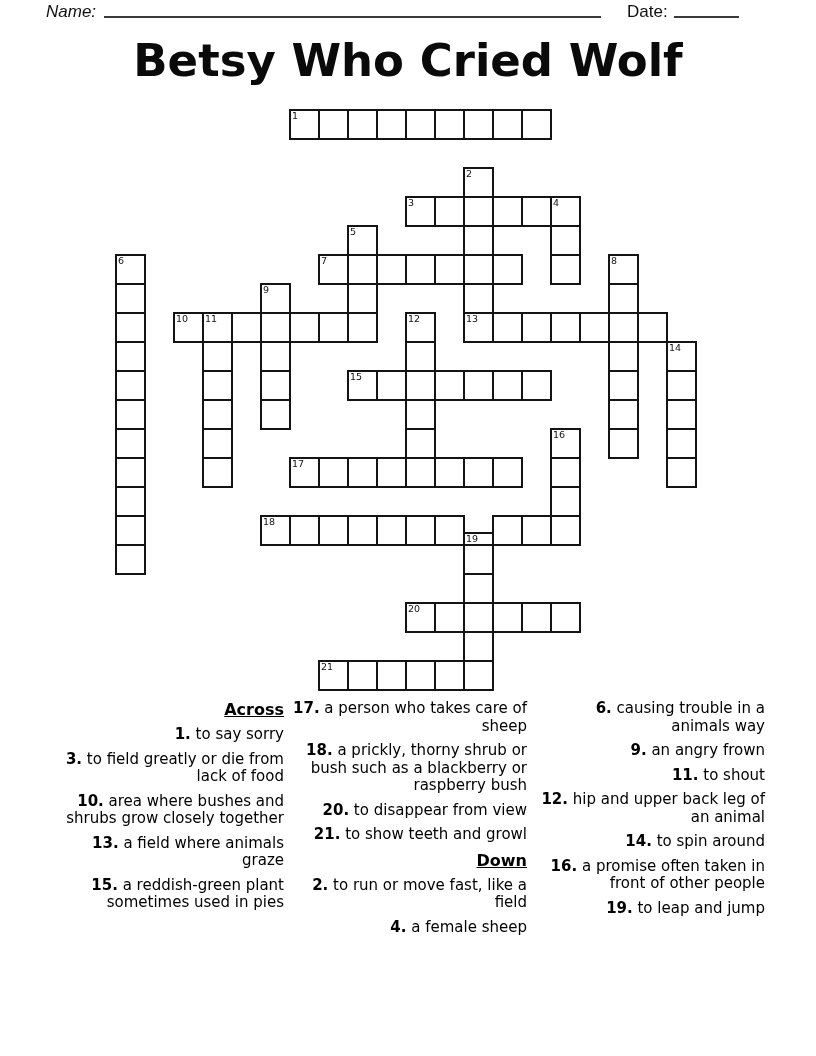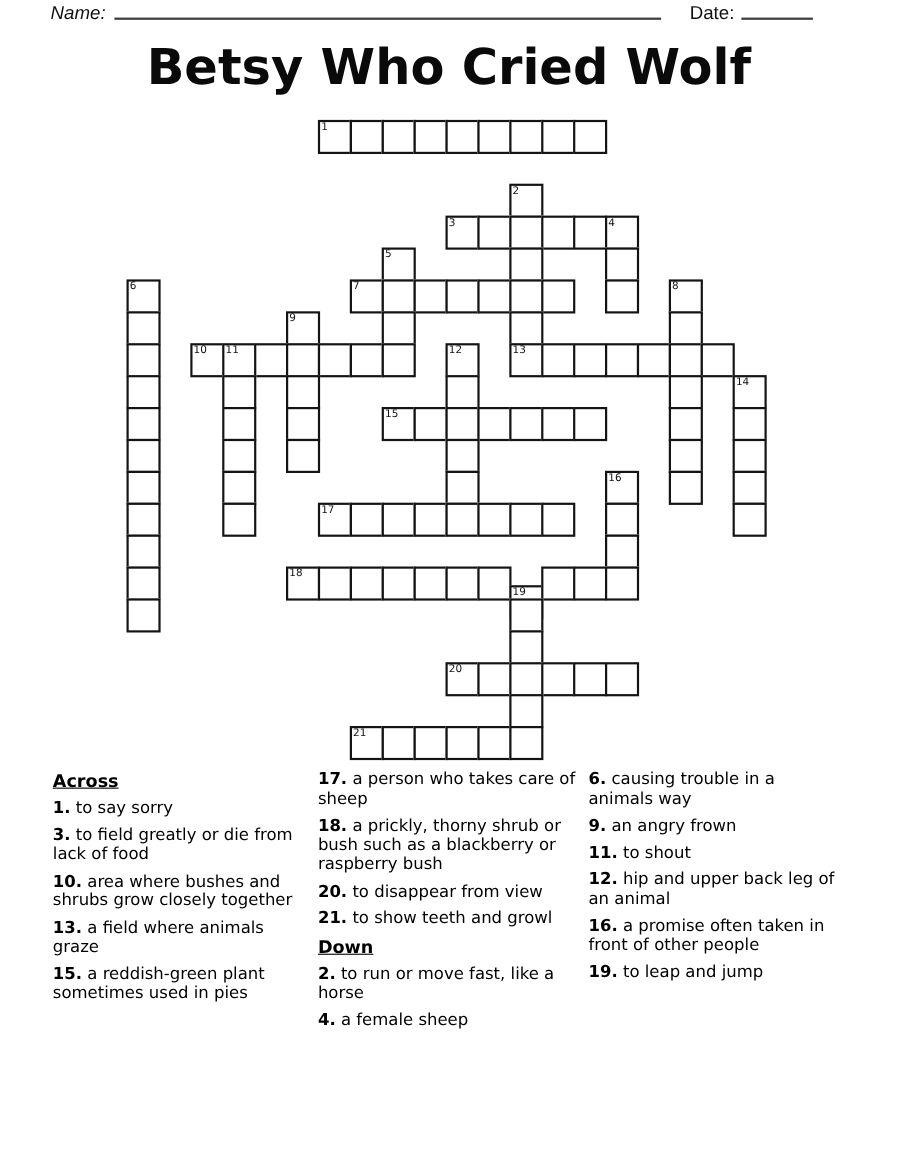--- a/index.html
+++ b/index.html
@@ -20,21 +20,21 @@
          font-size:45px;font-weight:600;letter-spacing:0px;color:#0a0a0a;}
 
   
   .grid{position:absolute;left:0;top:0;}
   .cell{position:absolute;width:31px;height:31px;box-sizing:border-box;
         border:2px solid #141414;background:#ffffff;}
   .cellnum{position:absolute;left:1px;top:-1px;font-size:9.5px;line-height:11px;
            font-family:"DejaVu Sans",sans-serif;color:#111;}
 
   
-  .clue-col{position:absolute;top:700px;}
+  .clue-col{position:absolute;top:700px;text-align:right;}
   #clue-col-1{left:48px;width:236px;}
   #clue-col-2{left:289px;width:238px;}
   #clue-col-3{left:535px;width:230px;}
   .section-header{font-size:16px;font-weight:bold;text-decoration:underline;
                   margin:0 0 7px 0;}
   .clue{font-size:15px;line-height:17.5px;margin:0 0 7px 0;}
   .clue-num{font-weight:bold;}
 </style>
 </head>
 <body>
@@ -220,23 +220,24 @@
     <div class="clue"><span class="clue-num">10.</span><span class="clue-text"> area where bushes and shrubs grow closely together</span></div>
     <div class="clue"><span class="clue-num">13.</span><span class="clue-text"> a field where animals graze</span></div>
     <div class="clue"><span class="clue-num">15.</span><span class="clue-text"> a reddish-green plant sometimes used in pies</span></div>
   </div>
 <div class="clue-col" id="clue-col-2">
     <div class="clue"><span class="clue-num">17.</span><span class="clue-text"> a person who takes care of sheep</span></div>
     <div class="clue"><span class="clue-num">18.</span><span class="clue-text"> a prickly, thorny shrub or bush such as a blackberry or raspberry bush</span></div>
     <div class="clue"><span class="clue-num">20.</span><span class="clue-text"> to disappear from view</span></div>
     <div class="clue"><span class="clue-num">21.</span><span class="clue-text"> to show teeth and growl</span></div>
     <div class="section-header">Down</div>
-    <div class="clue"><span class="clue-num">2.</span><span class="clue-text"> to run or move fast, like a horse</span></div>
+    <div class="clue"><span class="clue-num">2.</span><span class="clue-text"> to run or move fast, like a field</span></div>
     <div class="clue"><span class="clue-num">4.</span><span class="clue-text"> a female sheep</span></div>
   </div>
 <div class="clue-col" id="clue-col-3">
     <div class="clue"><span class="clue-num">6.</span><span class="clue-text"> causing trouble in a animals way</span></div>
     <div class="clue"><span class="clue-num">9.</span><span class="clue-text"> an angry frown</span></div>
     <div class="clue"><span class="clue-num">11.</span><span class="clue-text"> to shout</span></div>
     <div class="clue"><span class="clue-num">12.</span><span class="clue-text"> hip and upper back leg of an animal</span></div>
+    <div class="clue"><span class="clue-num">14.</span><span class="clue-text"> to spin around</span></div>
     <div class="clue"><span class="clue-num">16.</span><span class="clue-text"> a promise often taken in front of other people</span></div>
     <div class="clue"><span class="clue-num">19.</span><span class="clue-text"> to leap and jump</span></div>
   </div>
 
 </body></html>

